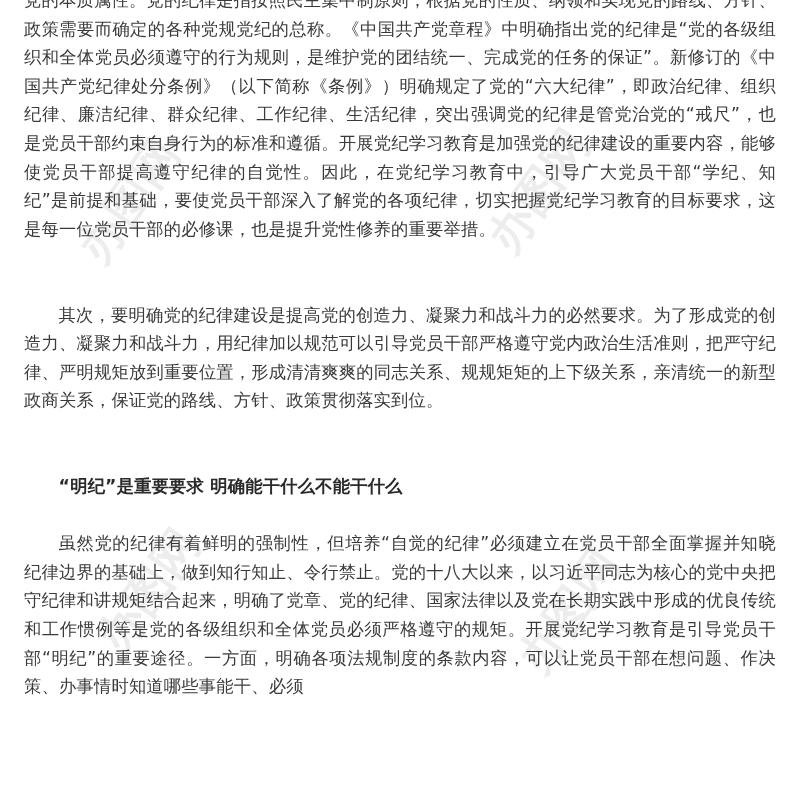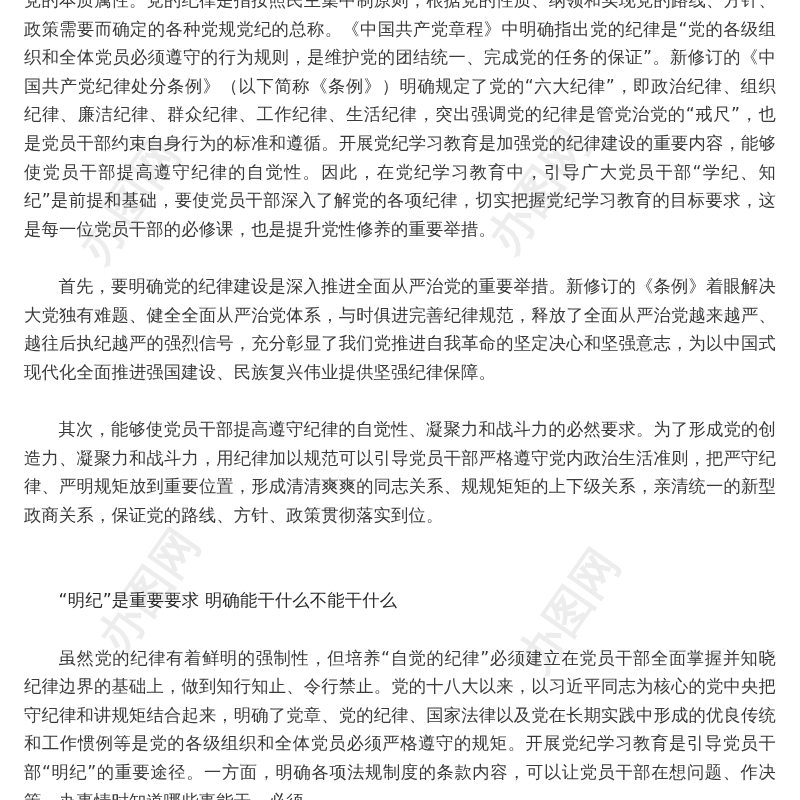--- a/index.html
+++ b/index.html
@@ -3,34 +3,33 @@
 <meta charset="utf-8">
 <style>
   html, body { margin:0; padding:0; background:#ffffff; }
   body { width:800px; height:800px; overflow:hidden; position:relative;
          font-family: "DejaVu Sans", "Liberation Sans", sans-serif; }
   .doc { position:absolute; left:24px; top:-14px; width:752px; color:#3a3a3a;
          font-size:17.3px; line-height:28.6px; letter-spacing:0.2px; }
   .para { margin:0; text-align:justify; }
   .para.indent { text-indent:2em; }
   .gap { height:28.6px; }
-  .heading { margin:0; font-weight:normal; color:#2a2a2a; text-indent:2em; }
+  .heading { margin:0; font-weight:bold; color:#2a2a2a; text-indent:2em; }
   .watermark { position:absolute; color:rgba(0,0,0,0.07); font-size:46px; font-weight:bold;
                transform:rotate(-55deg); pointer-events:none; white-space:nowrap;
                font-family:"DejaVu Sans", sans-serif; }
 </style>
 </head>
 <body>
 
 <div class="doc">
   <p class="para">党的本质属性。党的纪律是指按照民主集中制原则，根据党的性质、纲领和实现党的路线、方针、政策需要而确定的各种党规党纪的总称。《中国共产党章程》中明确指出党的纪律是“党的各级组织和全体党员必须遵守的行为规则，是维护党的团结统一、完成党的任务的保证”。新修订的《中国共产党纪律处分条例》（以下简称《条例》）明确规定了党的“六大纪律”，即政治纪律、组织纪律、廉洁纪律、群众纪律、工作纪律、生活纪律，突出强调党的纪律是管党治党的“戒尺”，也是党员干部约束自身行为的标准和遵循。开展党纪学习教育是加强党的纪律建设的重要内容，能够使党员干部提高遵守纪律的自觉性。因此，在党纪学习教育中，引导广大党员干部“学纪、知纪”是前提和基础，要使党员干部深入了解党的各项纪律，切实把握党纪学习教育的目标要求，这是每一位党员干部的必修课，也是提升党性修养的重要举措。</p>
   <div class="gap"></div>
-  <p class="para indent">首先，要明确党的纪律建设是深入推进全面从严治党的重要举措。新修订的《条例》着眼解决大党独有难题、健全全面从严治党体系，与时俱进完善纪律规范，释放了全面从严治党越来越严、越往后执纪越严的强烈信号，充分彰显了我们党推进自我革命的坚定决心和坚强意志，为以中国式现代化全面推进强国建设、民族复兴伟业提供坚强纪律保障。</p>
   <div class="gap"></div>
-  <p class="para indent">其次，能够使党员干部提高遵守纪律的自觉性、凝聚力和战斗力的必然要求。为了形成党的创造力、凝聚力和战斗力，用纪律加以规范可以引导党员干部严格遵守党内政治生活准则，把严守纪律、严明规矩放到重要位置，形成清清爽爽的同志关系、规规矩矩的上下级关系，亲清统一的新型政商关系，保证党的路线、方针、政策贯彻落实到位。</p>
+  <p class="para indent">其次，要明确党的纪律建设是提高党的创造力、凝聚力和战斗力的必然要求。为了形成党的创造力、凝聚力和战斗力，用纪律加以规范可以引导党员干部严格遵守党内政治生活准则，把严守纪律、严明规矩放到重要位置，形成清清爽爽的同志关系、规规矩矩的上下级关系，亲清统一的新型政商关系，保证党的路线、方针、政策贯彻落实到位。</p>
   <div class="gap"></div>
   <div class="gap"></div>
   <p class="heading">“明纪”是重要要求  明确能干什么不能干什么</p>
   <div class="gap"></div>
   <p class="para indent">虽然党的纪律有着鲜明的强制性，但培养“自觉的纪律”必须建立在党员干部全面掌握并知晓纪律边界的基础上，做到知行知止、令行禁止。党的十八大以来，以习近平同志为核心的党中央把守纪律和讲规矩结合起来，明确了党章、党的纪律、国家法律以及党在长期实践中形成的优良传统和工作惯例等是党的各级组织和全体党员必须严格遵守的规矩。开展党纪学习教育是引导党员干部“明纪”的重要途径。一方面，明确各项法规制度的条款内容，可以让党员干部在想问题、作决策、办事情时知道哪些事能干、必须</p>
 </div>
 
 <div class="watermark" style="left:60px; top:170px;">办图网</div>
 <div class="watermark" style="left:470px; top:160px;">办图网</div>
 <div class="watermark" style="left:80px; top:560px;">办图网</div>

